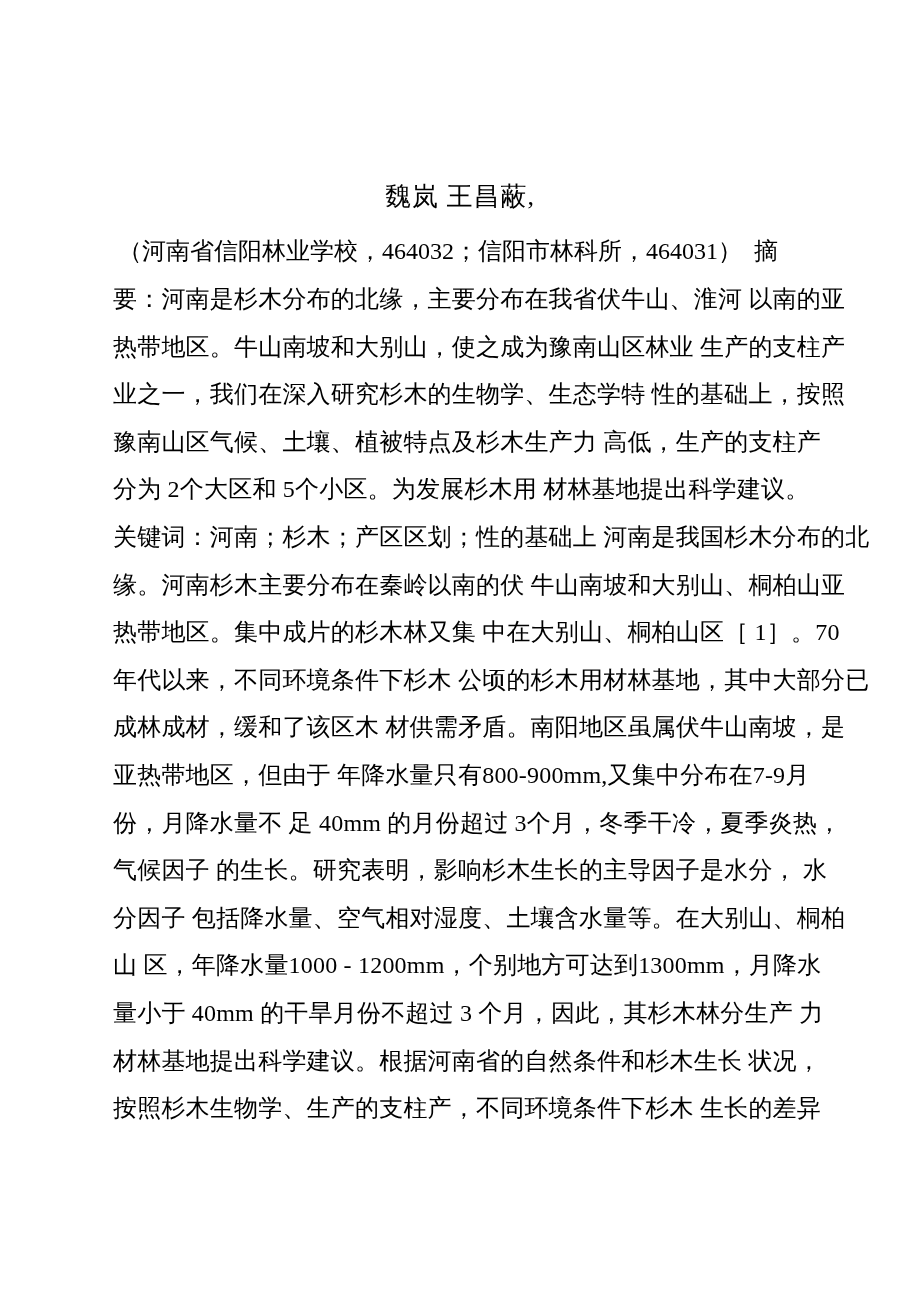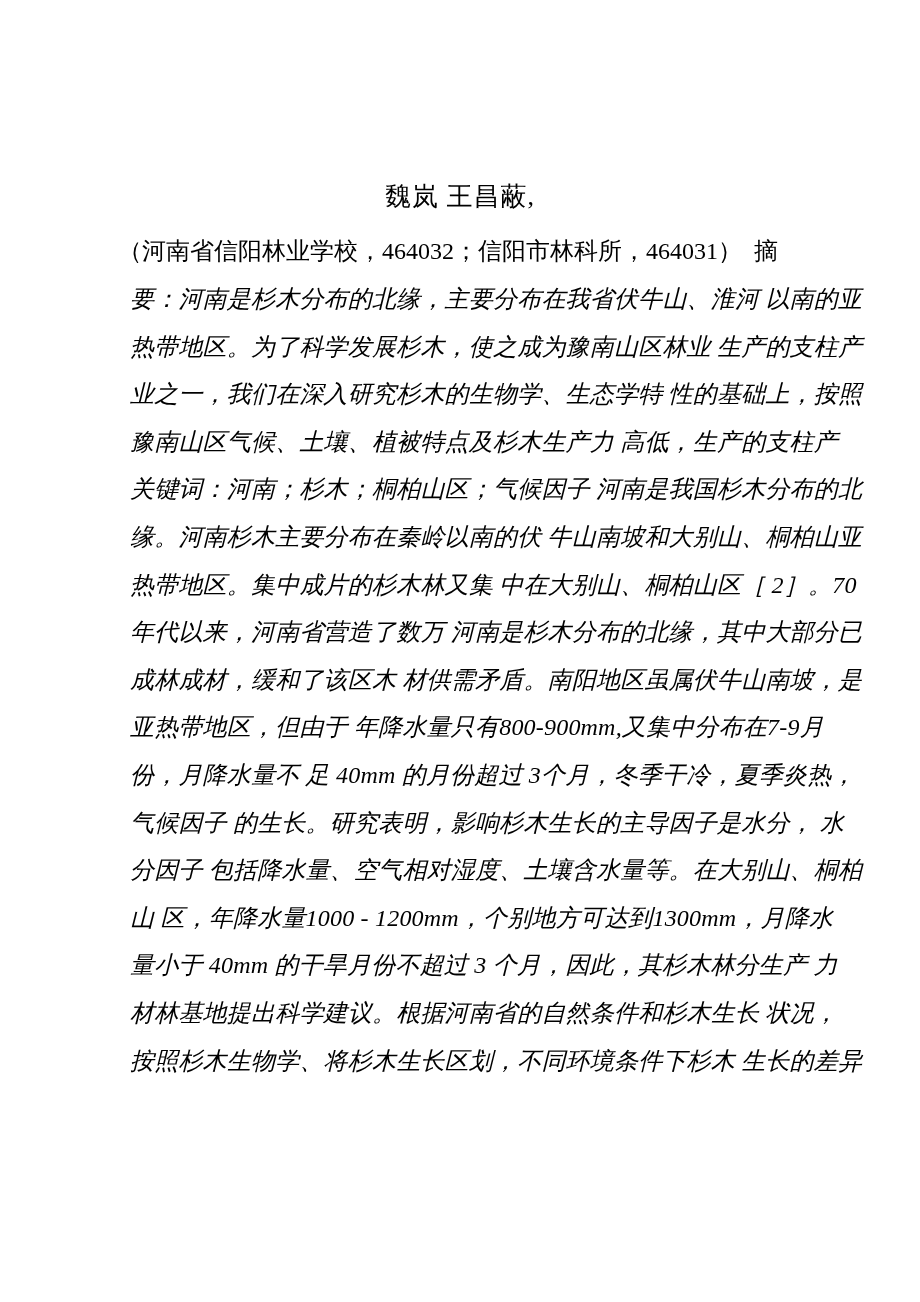--- a/index.html
+++ b/index.html
@@ -37,50 +37,50 @@
     left: 0;
     width: 896px;
     text-align: center;
     font-size: 24px;
     line-height: 34px;
     white-space: pre;
   }
   .body-lines {
     position: absolute;
     top: 276px;
-    left: 130px;
+    left: 113px;
     width: 745px;
-    font-style: italic;
   }
   .body-line {
     font-size: 24px;
     height: 47.6px;
     line-height: 47.6px;
     white-space: pre;
     letter-spacing: 0.2px;
   }
 </style>
 </head>
 <body>
 
 <div class="page">
   <div class="authors-line">魏岚 王昌蔽,</div>
   <div class="affiliation-line">（河南省信阳林业学校，464032；信阳市林科所，464031）  摘</div>
   <div class="body-lines">
       <div class="body-line">要：河南是杉木分布的北缘，主要分布在我省伏牛山、淮河 以南的亚</div>
-      <div class="body-line">热带地区。为了科学发展杉木，使之成为豫南山区林业 生产的支柱产</div>
+      <div class="body-line">热带地区。牛山南坡和大别山，使之成为豫南山区林业 生产的支柱产</div>
       <div class="body-line">业之一，我们在深入研究杉木的生物学、生态学特 性的基础上，按照</div>
       <div class="body-line">豫南山区气候、土壤、植被特点及杉木生产力 高低，生产的支柱产</div>
-      <div class="body-line">关键词：河南；杉木；桐柏山区；气候因子 河南是我国杉木分布的北</div>
+      <div class="body-line">分为 2个大区和 5个小区。为发展杉木用 材林基地提出科学建议。</div>
+      <div class="body-line">关键词：河南；杉木；产区区划；性的基础上 河南是我国杉木分布的北</div>
       <div class="body-line">缘。河南杉木主要分布在秦岭以南的伏 牛山南坡和大别山、桐柏山亚</div>
-      <div class="body-line">热带地区。集中成片的杉木林又集 中在大别山、桐柏山区［ 2］。70</div>
-      <div class="body-line">年代以来，河南省营造了数万 河南是杉木分布的北缘，其中大部分已</div>
+      <div class="body-line">热带地区。集中成片的杉木林又集 中在大别山、桐柏山区［ 1］。70</div>
+      <div class="body-line">年代以来，不同环境条件下杉木 公顷的杉木用材林基地，其中大部分已</div>
       <div class="body-line">成林成材，缓和了该区木 材供需矛盾。南阳地区虽属伏牛山南坡，是</div>
       <div class="body-line">亚热带地区，但由于 年降水量只有800-900mm,又集中分布在7-9月</div>
       <div class="body-line">份，月降水量不 足 40mm 的月份超过 3个月，冬季干冷，夏季炎热，</div>
       <div class="body-line">气候因子 的生长。研究表明，影响杉木生长的主导因子是水分， 水</div>
       <div class="body-line">分因子 包括降水量、空气相对湿度、土壤含水量等。在大别山、桐柏</div>
       <div class="body-line">山 区，年降水量1000 - 1200mm，个别地方可达到1300mm，月降水</div>
       <div class="body-line">量小于 40mm 的干旱月份不超过 3 个月，因此，其杉木林分生产 力</div>
       <div class="body-line">材林基地提出科学建议。根据河南省的自然条件和杉木生长 状况，</div>
-      <div class="body-line">按照杉木生物学、将杉木生长区划，不同环境条件下杉木 生长的差异</div>
+      <div class="body-line">按照杉木生物学、生产的支柱产，不同环境条件下杉木 生长的差异</div>
     </div>
 </div>
 
 </body></html>

